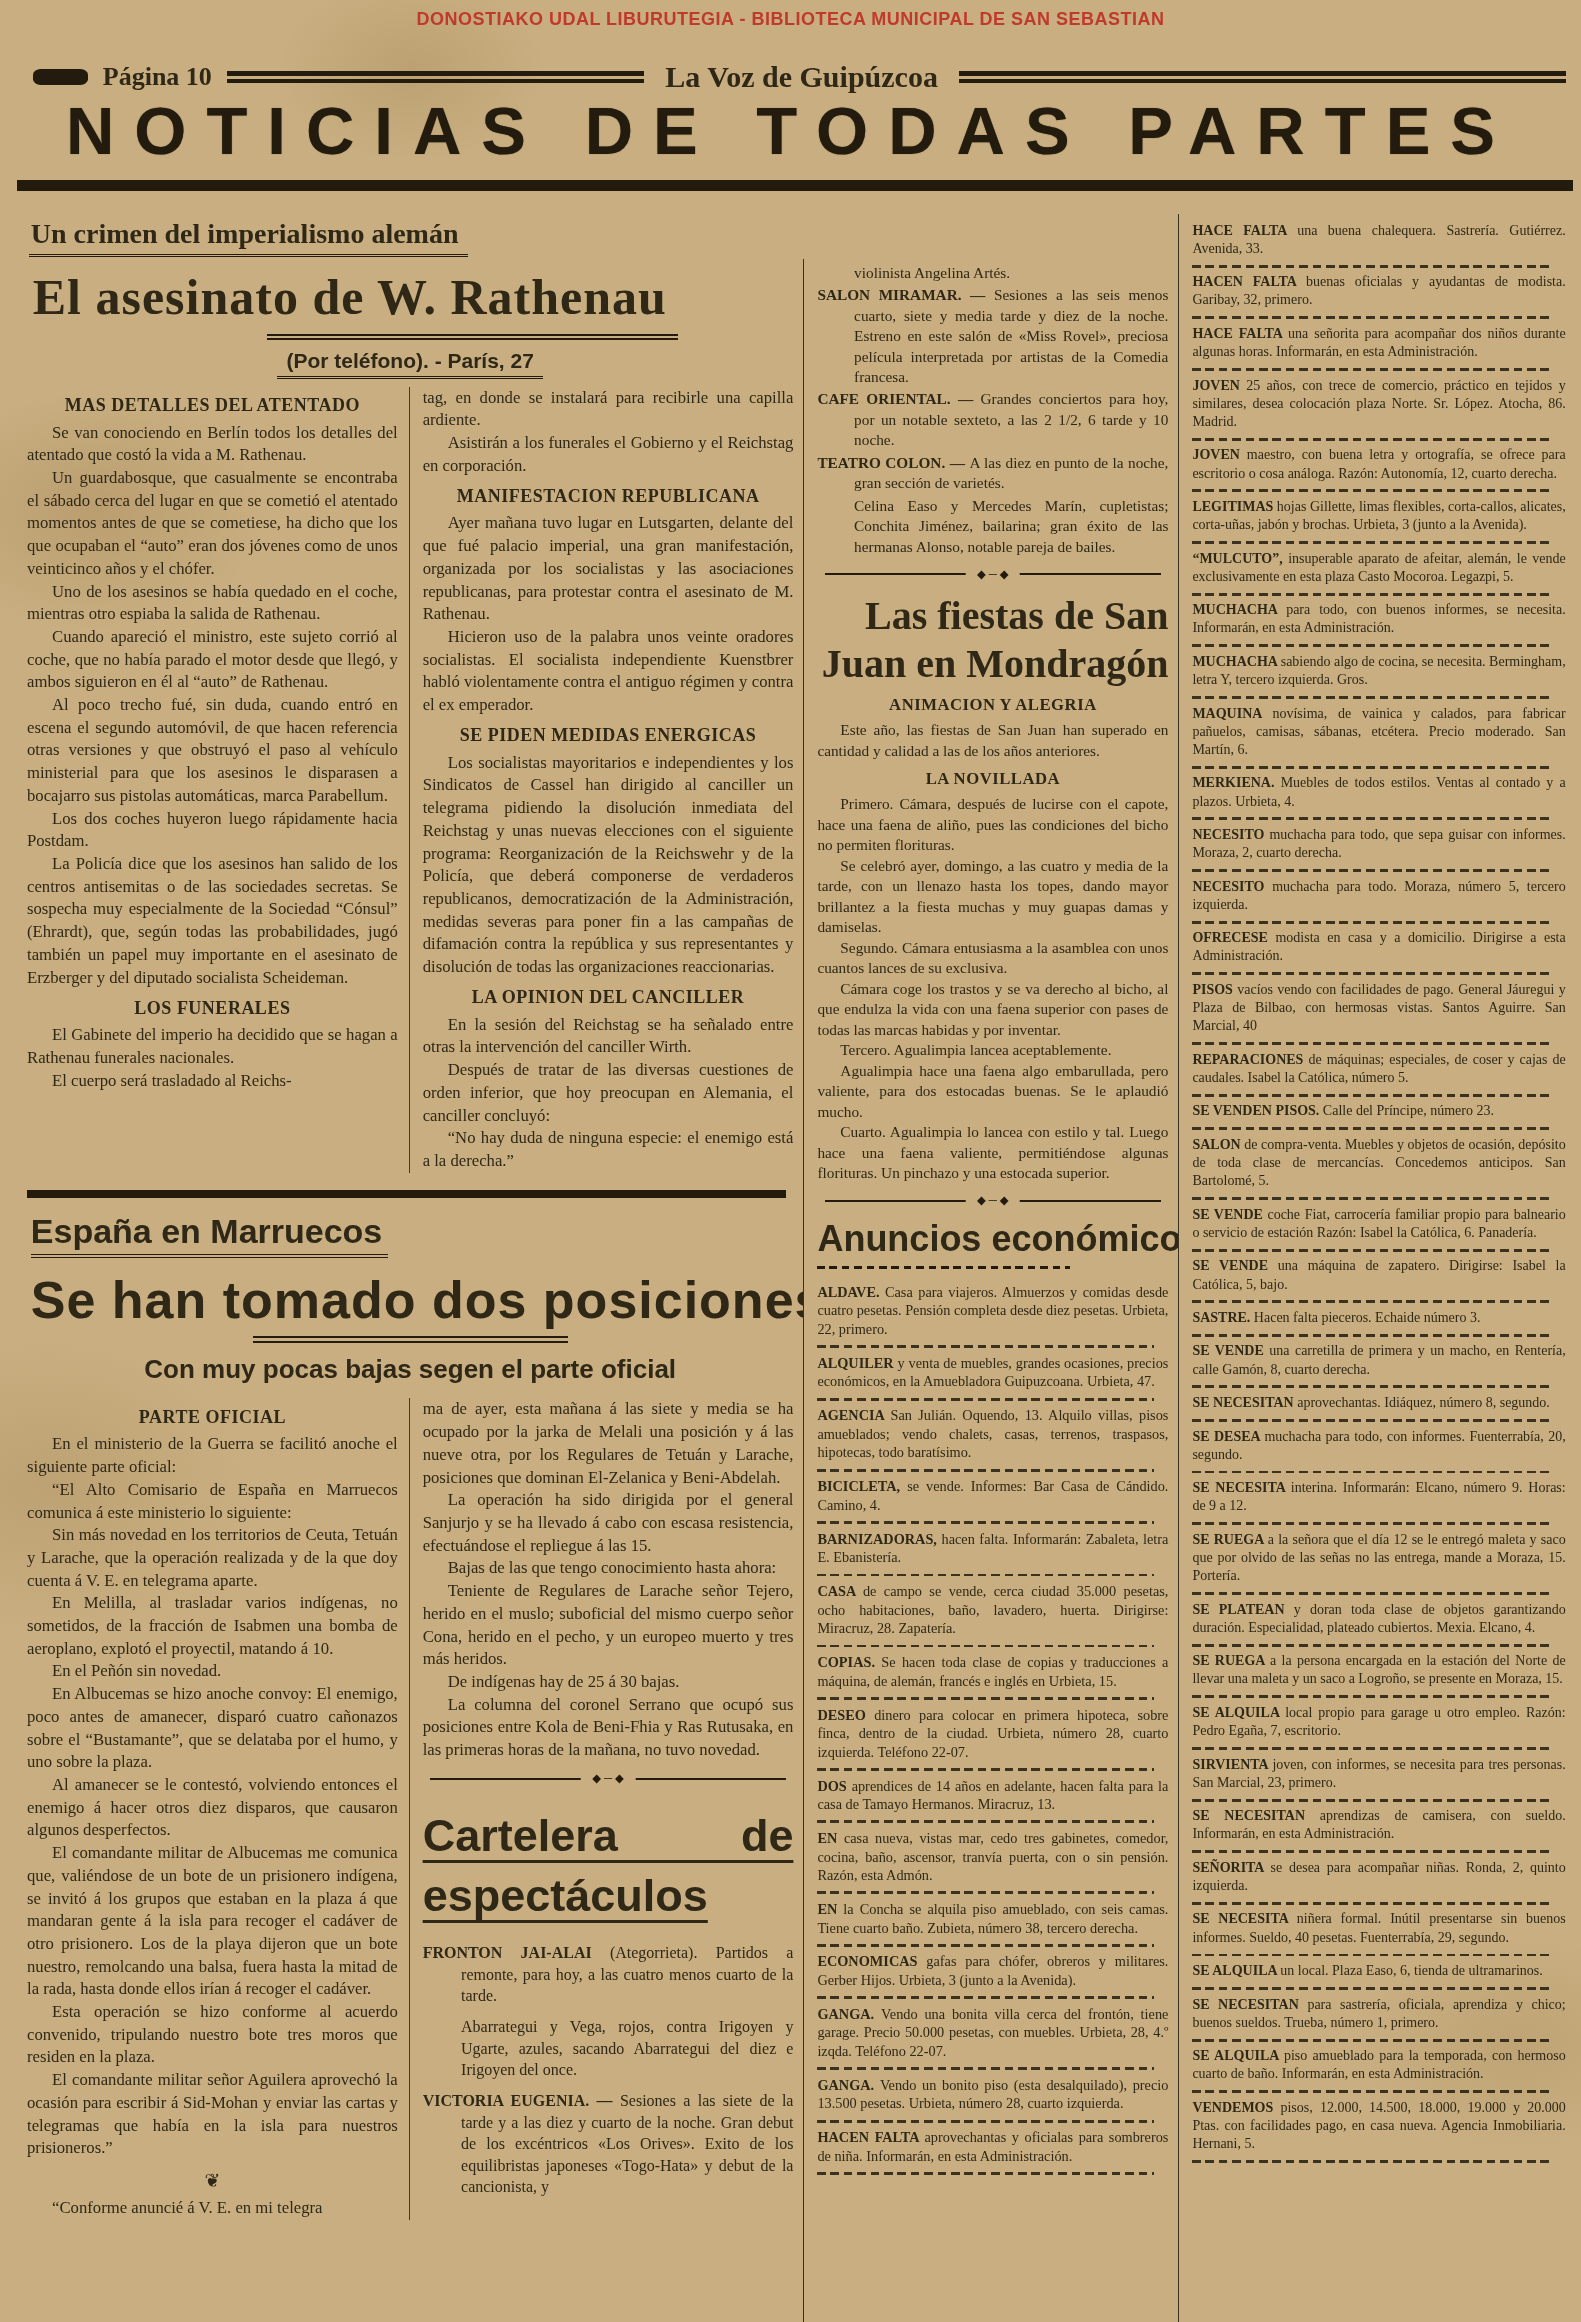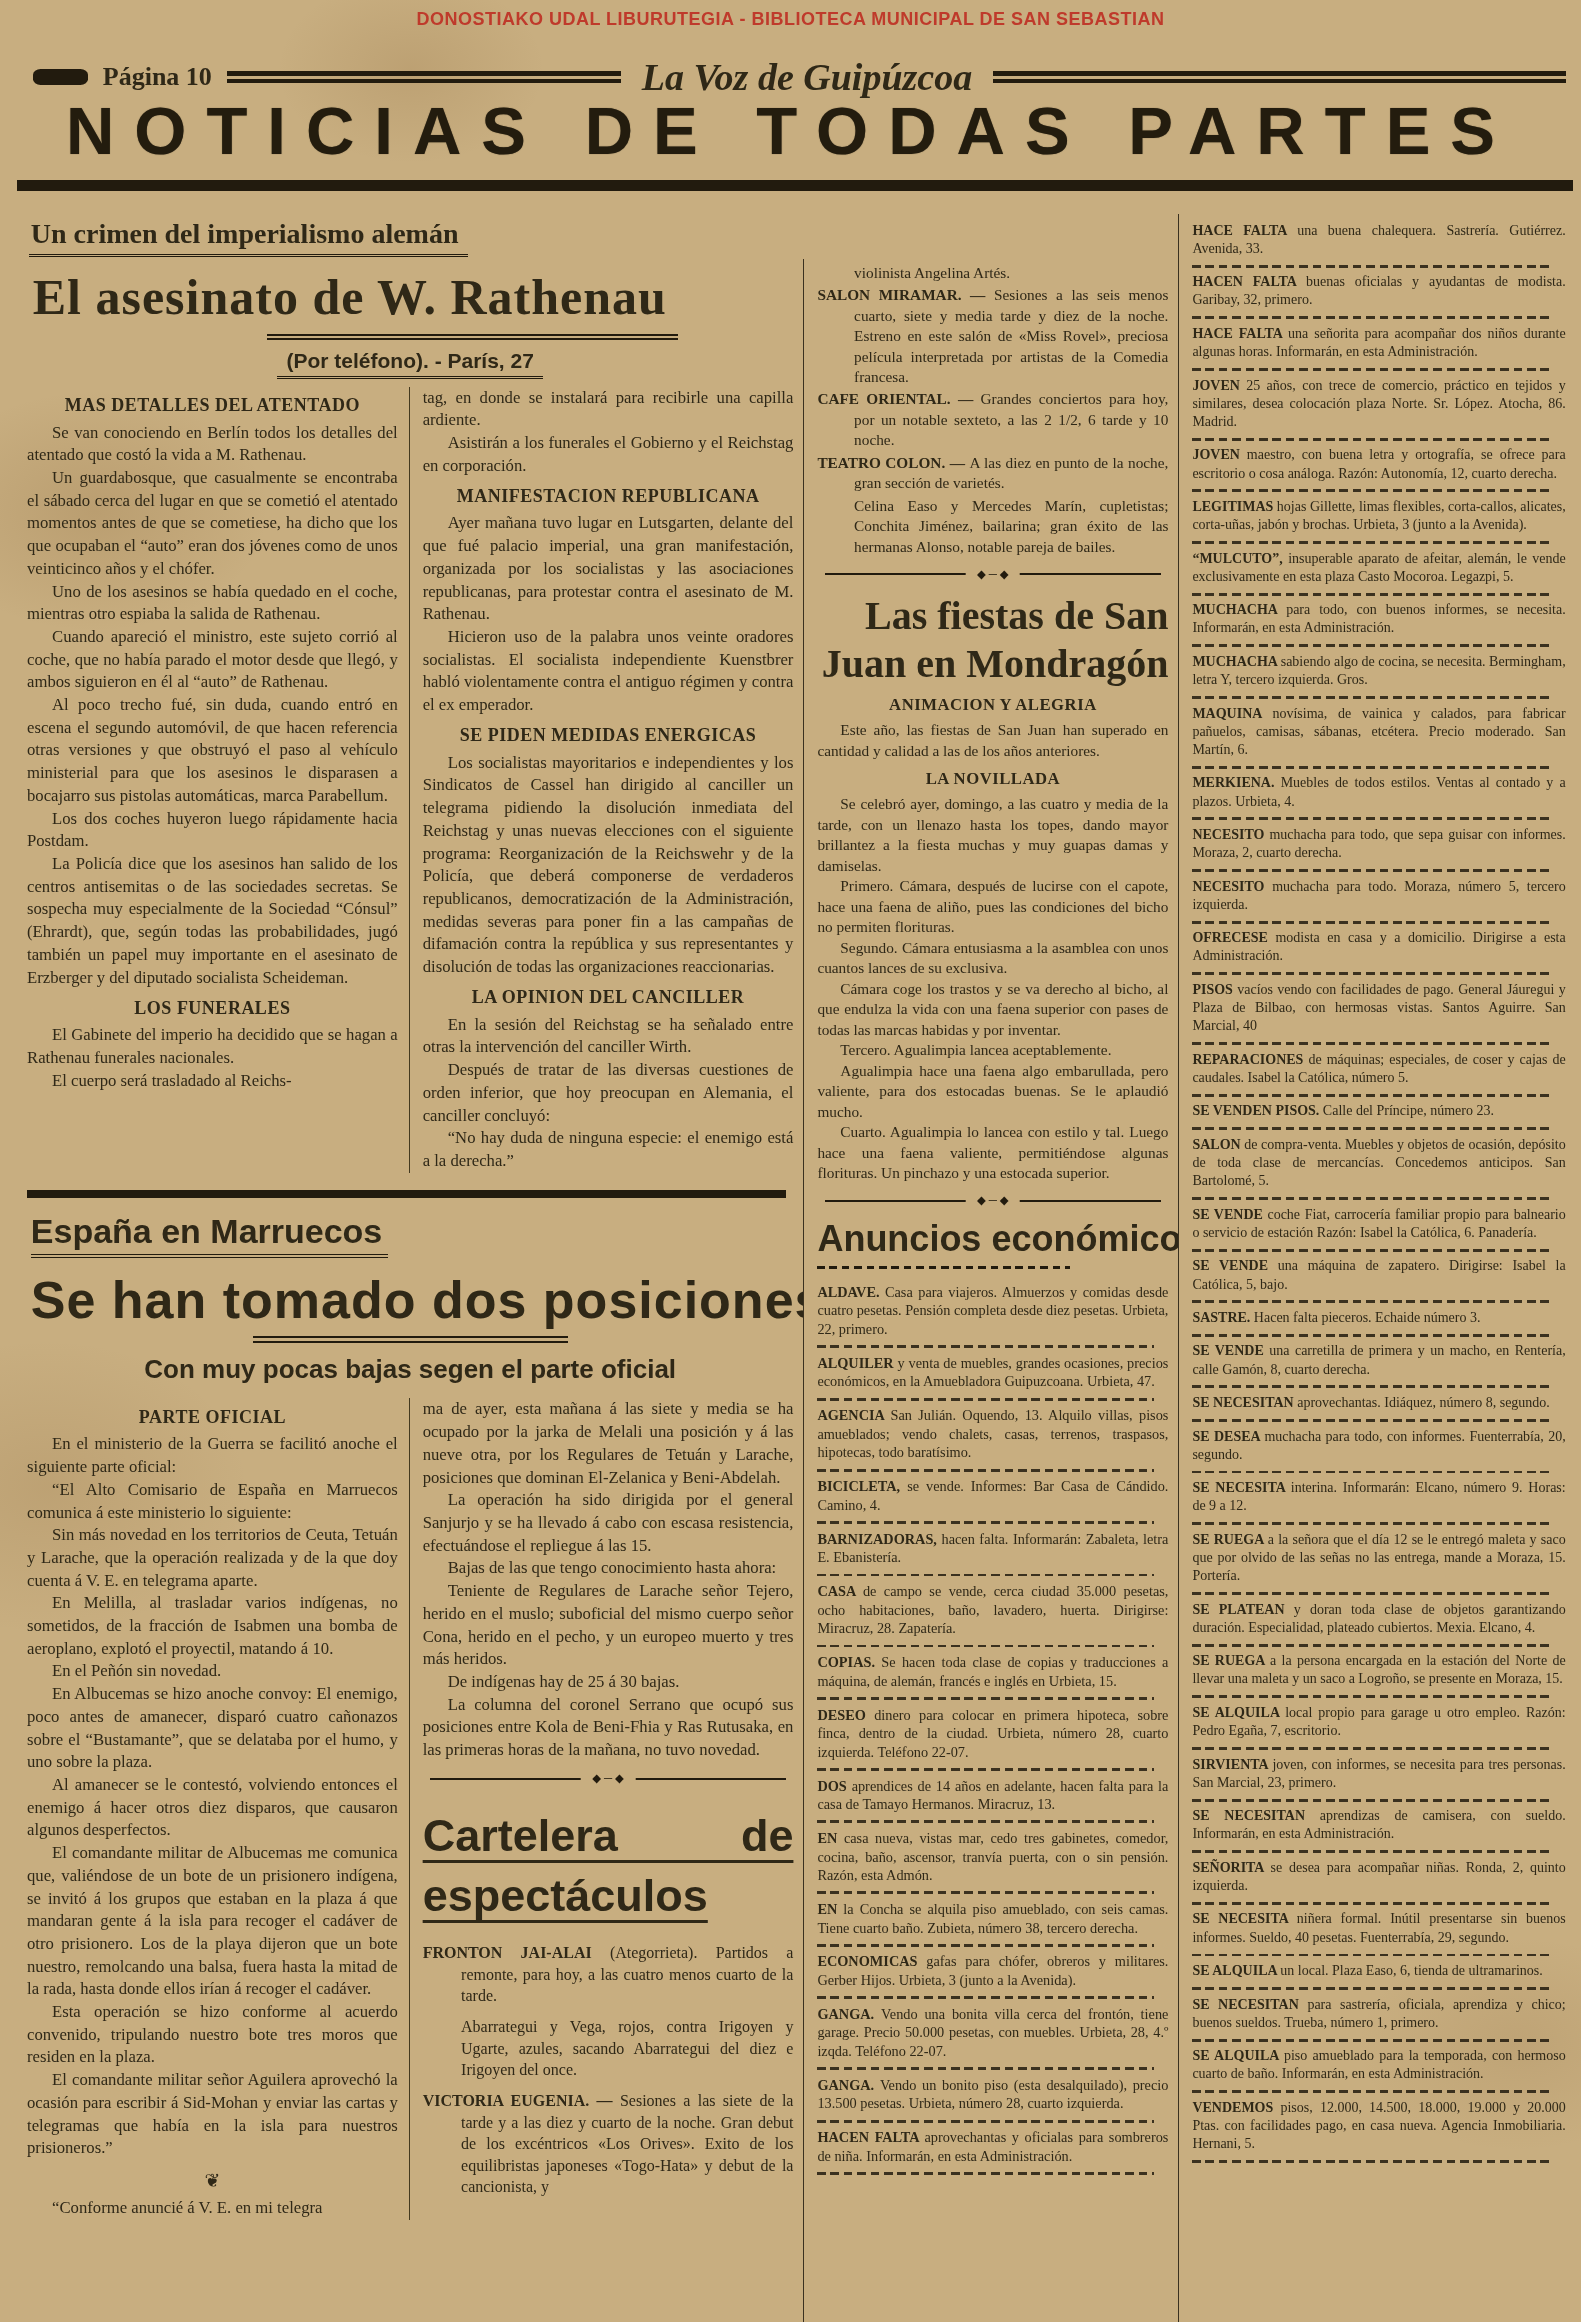--- a/index.html
+++ b/index.html
@@ -25,21 +25,21 @@
   }
   .masthead{
     position:absolute; top:54px; left:32.5px; right:15.3px; height:46px;
     display:flex; align-items:center; gap:15.3px;
   }
   .orn-left{width:55px;height:15.3px;background:var(--rule);border-radius:7.6px/5.7px;}
   .pageno{font-size:26px;font-weight:bold;white-space:nowrap;}
   .bar{height:12.4px;background:linear-gradient(var(--rule) 0 4.8px,transparent 4.8px 7.6px,var(--rule) 7.6px 12.4px);}
   .bar.b1{flex:1.1;}
   .bar.b2{flex:1.6;}
-  .mast-title{font-size:38px;font-weight:bold;font-style:italic;white-space:nowrap;padding:0 5.7px;}
+  .mast-title{font-size:30px;font-weight:bold;white-space:nowrap;padding:0 5.7px;}
   .banner{
     position:absolute; top:92px; left:0; width:100%; text-align:center;
     font-family:"Liberation Sans","DejaVu Sans",sans-serif;
     font-weight:bold; font-size:67px; letter-spacing:20px; white-space:nowrap;
     color:#231c0e; text-shadow:0 0 1px rgba(35,28,14,.6);
   }
   .banner-rule{position:absolute; top:180px; left:17px; right:7.6px; height:10.5px; background:var(--rule);}
   .columns{position:absolute; top:214px; left:27px; right:11.5px; bottom:0; display:flex;}
   .colAB{width:776px; padding-right:9.6px; overflow:hidden;}
   .colC{width:375px; border-left:1.9px solid #3a3120; padding:3.8px 9.6px 0 13.4px; overflow:hidden;margin-top:45px;}
@@ -222,22 +222,22 @@
           <p class="hang"><b class="lw">TEATRO COLON. —</b><span>A las diez en punto de la noche, gran sección de varietés.</span></p>
           <p class="hang it-cont"><span>Celina Easo y Mercedes Marín, cupletistas; Conchita Jiménez, bailarina; gran éxito de las hermanas Alonso, notable pareja de bailes.</span></p>
         </div>
       <div class="fancy"></div>
       <h2 class="fiestas-h">Las fiestas de San Juan en Mondragón</h2>
       <div class="fiestas-body">
 
       <p class="np it-sub"><span>ANIMACION Y ALEGRIA</span></p>
           <p class="np"><span>Este año, las fiestas de San Juan han superado en cantidad y calidad a las de los años anteriores.</span></p>
           <p class="np it-sub"><span>LA NOVILLADA</span></p>
+          <p class="np"><span>Primero. Cámara, después de lucirse con el capote, hace una faena de aliño, pues las condiciones del bicho no permiten florituras.</span></p>
           <p class="np"><span>Se celebró ayer, domingo, a las cuatro y media de la tarde, con un llenazo hasta los topes, dando mayor brillantez a la fiesta muchas y muy guapas damas y damiselas.</span></p>
-          <p class="np"><span>Primero. Cámara, después de lucirse con el capote, hace una faena de aliño, pues las condiciones del bicho no permiten florituras.</span></p>
           <p class="np"><span>Segundo. Cámara entusiasma a la asamblea con unos cuantos lances de su exclusiva.</span></p>
           <p class="np"><span>Cámara coge los trastos y se va derecho al bicho, al que endulza la vida con una faena superior con pases de todas las marcas habidas y por inventar.</span></p>
           <p class="np"><span>Tercero. Agualimpia lancea aceptablemente.</span></p>
           <p class="np"><span>Agualimpia hace una faena algo embarullada, pero valiente, para dos estocadas buenas. Se le aplaudió mucho.</span></p>
           <p class="np"><span>Cuarto. Agualimpia lo lancea con estilo y tal. Luego hace una faena valiente, permitiéndose algunas florituras. Un pinchazo y una estocada superior.</span></p>
         </div>
       <div class="fancy"></div>
       <h2 class="anuncios-h">Anuncios económicos</h2>
       <div class="sqline"></div>
       <div class="ads">

